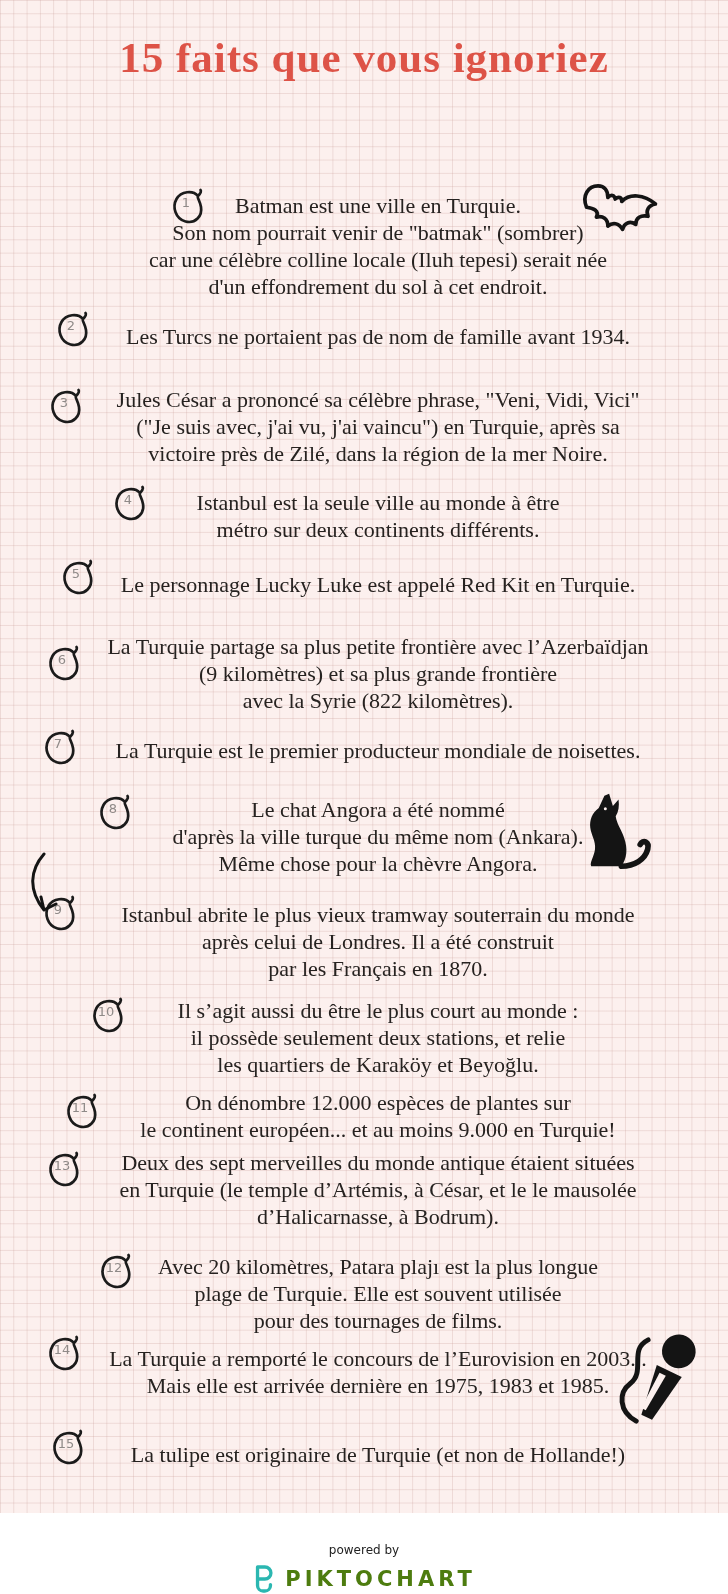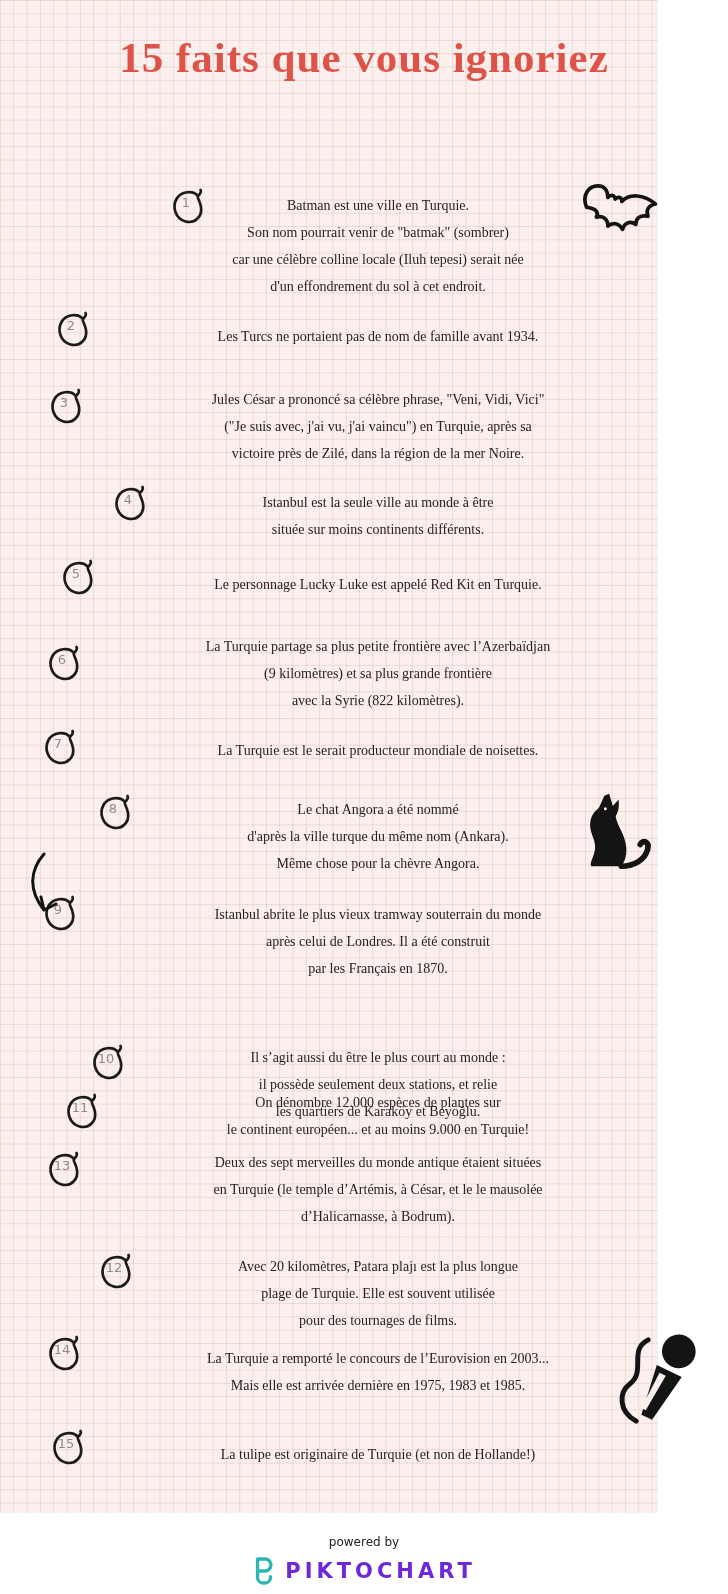--- a/index.html
+++ b/index.html
@@ -1,66 +1,66 @@
 <!DOCTYPE html>
 <html><head>
 <meta charset="utf-8">
 <style>
   html,body{margin:0;padding:0;background:#ffffff;}
   .page{position:relative;width:728px;height:1594px;overflow:hidden;
         font-family:"Liberation Serif",serif;background:#ffffff;}
   
-  .paper{position:absolute;left:0;top:0;width:658px;height:1513px;
+  .paper{position:absolute;left:0;top:0;width:728px;height:1513px;
          background-color:#fcf0ee;
          background-image:
            linear-gradient(to right, rgba(203,162,156,.30) 1px, transparent 1px),
            linear-gradient(to bottom, rgba(203,162,156,.30) 1px, transparent 1px);
          background-size:13.3px 13.3px;}
   
   .title{position:absolute;left:0;top:34px;width:728px;text-align:center;
          font-family:"Liberation Serif",serif;font-weight:700;
          font-size:43px;line-height:47px;color:#dd5347;letter-spacing:1px;}
   
   .fact{position:absolute;left:0;width:728px;text-align:center;}
   .fact-text{display:block;white-space:pre-line;color:#262220;
-             font-size:14px;line-height:27px;padding-left:28px;}
+             font-size:22px;line-height:27px;padding-left:28px;}
   .badge{position:absolute;width:36px;height:38px;}
   .badge svg{position:absolute;left:0;top:0;width:36px;height:38px;}
   .badge-circle{fill:none;stroke:#1b1b1b;stroke-width:2.7;stroke-linecap:round;}
   .badge-num{position:absolute;left:0;top:7px;width:32px;text-align:center;
              font-family:"DejaVu Sans",sans-serif;font-size:13px;color:#8f8a88;}
   .f1{top:192px}  .f1 .badge{left:170px;top:-4px}
   .f2{top:323px}  .f2 .badge{left:55px;top:-12px}
   .f3{top:386px}  .f3 .badge{left:48px;top:2px}
   .f4{top:489px}  .f4 .badge{left:112px;top:-4px}
   .f5{top:571px}  .f5 .badge{left:60px;top:-12px}
   .f6{top:633px}  .f6 .badge{left:46px;top:12px}
   .f7{top:737px}  .f7 .badge{left:42px;top:-8px}
   .f8{top:796px}  .f8 .badge{left:97px;top:-2px}
   .f9{top:901px}  .f9 .badge{left:42px;top:-6px}
-  .f10{top:1044px}.f10 .badge{left:90px;top:0}
+  .f10{top:997px}.f10 .badge{left:90px;top:0}
   .f11{top:1089px}.f11 .badge{left:64px;top:4px}
   .f12{top:1149px}.f12 .badge{left:46px;top:2px}
   .f13{top:1253px}.f13 .badge{left:98px;top:0}
   .f14{top:1345px}.f14 .badge{left:46px;top:-10px}
   .f15{top:1441px}.f15 .badge{left:50px;top:-12px}
   
   .doodle{position:absolute;}
   .bat{left:580px;top:182px;width:82px;height:62px;}
   .cat{left:574px;top:790px;width:90px;height:80px;}
   .mic{left:612px;top:1326px;width:95px;height:104px;}
   .arrow9{left:26px;top:852px;width:46px;height:68px;}
   
   .footer{position:absolute;left:0;top:1513px;width:728px;height:81px;background:#ffffff;
-          display:flex;flex-direction:column;align-items:center;justify-content:center;
+          display:flex;flex-direction:column;align-items:center;justify-content:flex-end;
           padding-top:14px;box-sizing:border-box;}
   .powered{font-family:"DejaVu Sans",sans-serif;font-size:12px;color:#222;}
   .brandrow{display:flex;align-items:center;gap:9px;margin-top:7px;}
   .brand{font-family:"DejaVu Sans",sans-serif;font-weight:700;font-size:21px;
-         letter-spacing:4px;color:#6d28d9;}
+         letter-spacing:4px;color:#4d7c0f;}
 </style>
 </head>
 <body>
 
 <div class="page">
   <div class="paper">
 
     <div class="title">
       <div>15 faits que vous ignoriez</div>
     </div>
@@ -99,21 +99,21 @@
 victoire près de Zilé, dans la région de la mer Noire.</div>
   </div>
         <div class="fact f4">
     <span class="badge">
       <svg viewBox="0 0 36 38" aria-hidden="true">
         <path class="badge-circle" d="M28 8 C23 2 11 3 6.5 11 C2 19 5.5 31 15.5 33.5 C25.5 36 32.5 28 31 19 C30 12.5 26.5 9 28 8 M28 8 C30 6 31.5 3.5 30.5 2"></path>
       </svg>
       <span class="badge-num">4</span>
     </span>
     <div class="fact-text">Istanbul est la seule ville au monde à être
-située sur moins continents différents.</div>
+métro sur deux continents différents.</div>
   </div>
         <div class="fact f5">
     <span class="badge">
       <svg viewBox="0 0 36 38" aria-hidden="true">
         <path class="badge-circle" d="M28 8 C23 2 11 3 6.5 11 C2 19 5.5 31 15.5 33.5 C25.5 36 32.5 28 31 19 C30 12.5 26.5 9 28 8 M28 8 C30 6 31.5 3.5 30.5 2"></path>
       </svg>
       <span class="badge-num">5</span>
     </span>
     <div class="fact-text">Le personnage Lucky Luke est appelé Red Kit en Turquie.</div>
   </div>
@@ -128,21 +128,21 @@
 (9 kilomètres) et sa plus grande frontière
 avec la Syrie (822 kilomètres).</div>
   </div>
         <div class="fact f7">
     <span class="badge">
       <svg viewBox="0 0 36 38" aria-hidden="true">
         <path class="badge-circle" d="M28 8 C23 2 11 3 6.5 11 C2 19 5.5 31 15.5 33.5 C25.5 36 32.5 28 31 19 C30 12.5 26.5 9 28 8 M28 8 C30 6 31.5 3.5 30.5 2"></path>
       </svg>
       <span class="badge-num">7</span>
     </span>
-    <div class="fact-text">La Turquie est le serait producteur mondiale de noisettes.</div>
+    <div class="fact-text">La Turquie est le premier producteur mondiale de noisettes.</div>
   </div>
         <div class="fact f8">
     <span class="badge">
       <svg viewBox="0 0 36 38" aria-hidden="true">
         <path class="badge-circle" d="M28 8 C23 2 11 3 6.5 11 C2 19 5.5 31 15.5 33.5 C25.5 36 32.5 28 31 19 C30 12.5 26.5 9 28 8 M28 8 C30 6 31.5 3.5 30.5 2"></path>
       </svg>
       <span class="badge-num">8</span>
     </span>
     <div class="fact-text">Le chat Angora a été nommé
 d'après la ville turque du même nom (Ankara).

